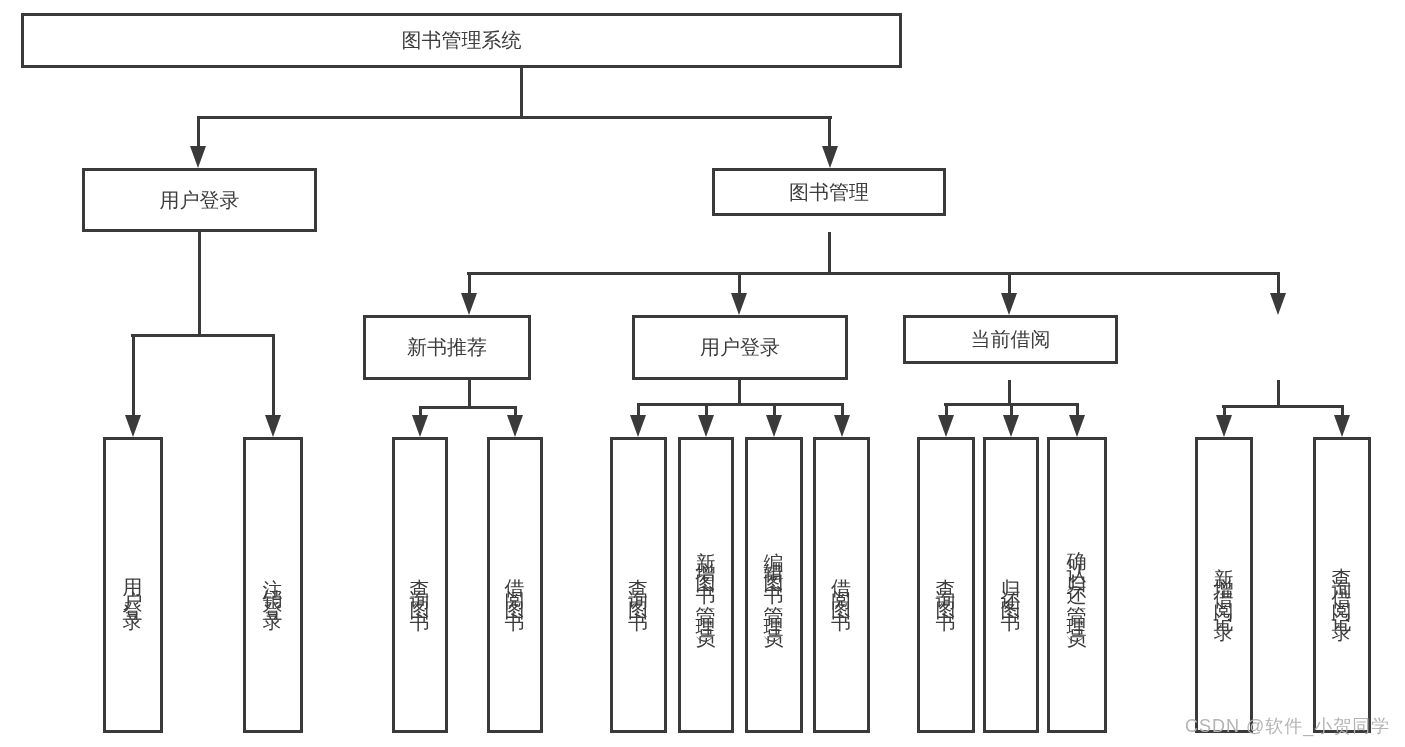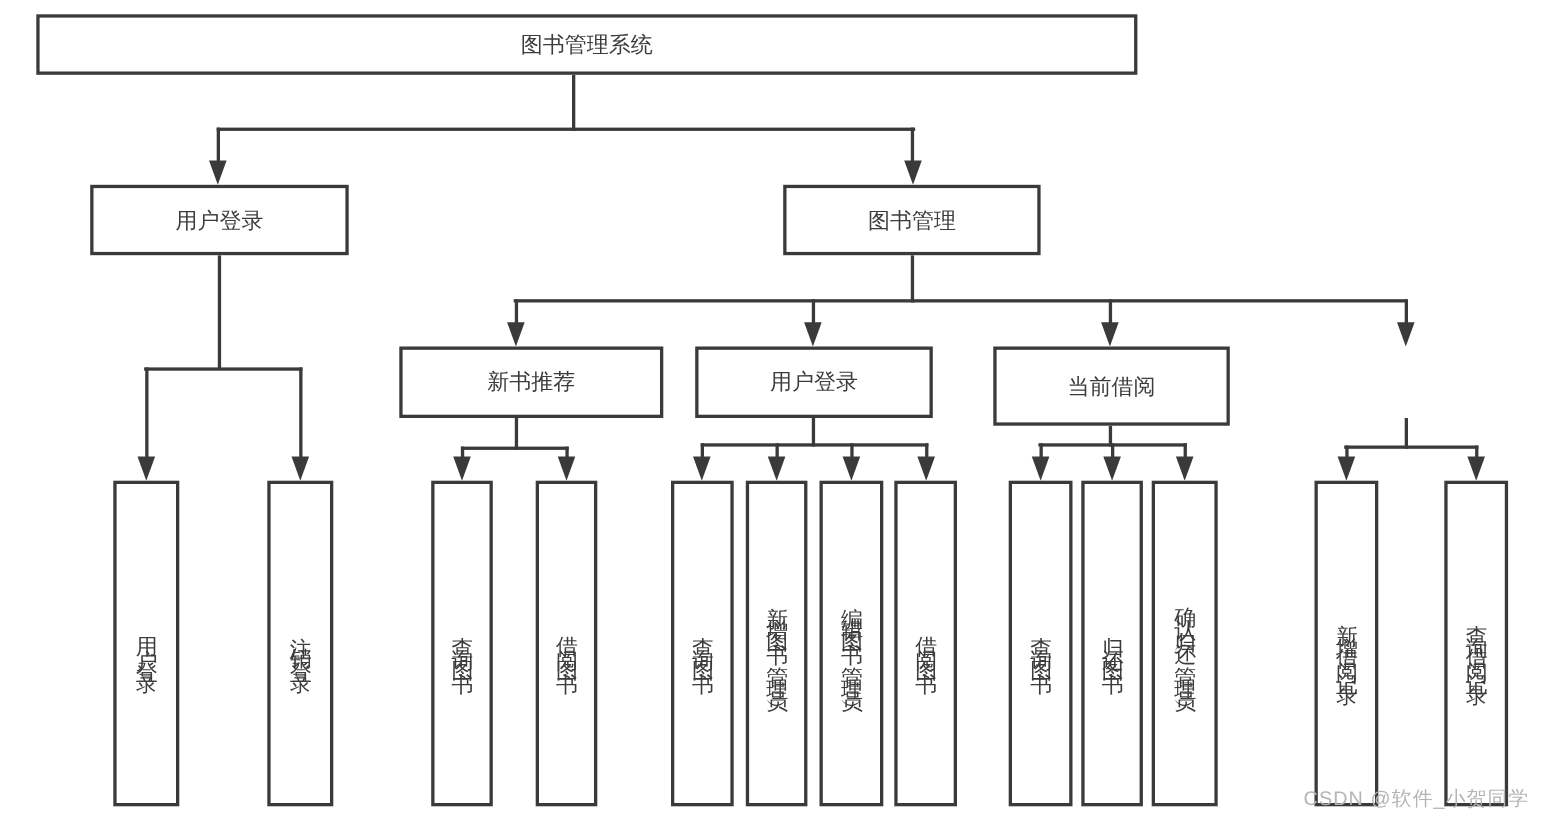--- a/index.html
+++ b/index.html
@@ -32,38 +32,38 @@
   .watermark{
     position:absolute;left:1185px;top:714px;z-index:10;
     font-size:18px;color:#b4b4b4;letter-spacing:1px;white-space:nowrap;
   }
 </style>
 </head>
 <body>
 
 <div id="stage">
 
-  <div class="node" style="left:33px;top:13px;width:1001px;height:55px;">
+  <div class="node" style="left:21px;top:13px;width:881px;height:55px;">
     <span>图书管理系统</span>
   </div>
 
   <div class="node" style="left:82px;top:168px;width:235px;height:64px;">
     <span>用户登录</span>
   </div>
-  <div class="node" style="left:712px;top:168px;width:234px;height:64px;">
+  <div class="node" style="left:712px;top:168px;width:234px;height:48px;">
     <span>图书管理</span>
   </div>
 
-  <div class="node" style="left:363px;top:315px;width:240px;height:65px;">
+  <div class="node" style="left:363px;top:315px;width:168px;height:65px;">
     <span>新书推荐</span>
   </div>
   <div class="node" style="left:632px;top:315px;width:216px;height:65px;">
     <span>用户登录</span>
   </div>
-  <div class="node" style="left:903px;top:315px;width:215px;height:72px;">
+  <div class="node" style="left:903px;top:315px;width:215px;height:49px;">
     <span>当前借阅</span>
   </div>
 
   <div class="node leaf" style="left:103px;top:437px;width:60px;height:296px;">
     <span>用户登录</span>
   </div>
   <div class="node leaf" style="left:243px;top:437px;width:60px;height:296px;">
     <span>注销登录</span>
   </div>
   <div class="node leaf" style="left:392px;top:437px;width:56px;height:296px;">

